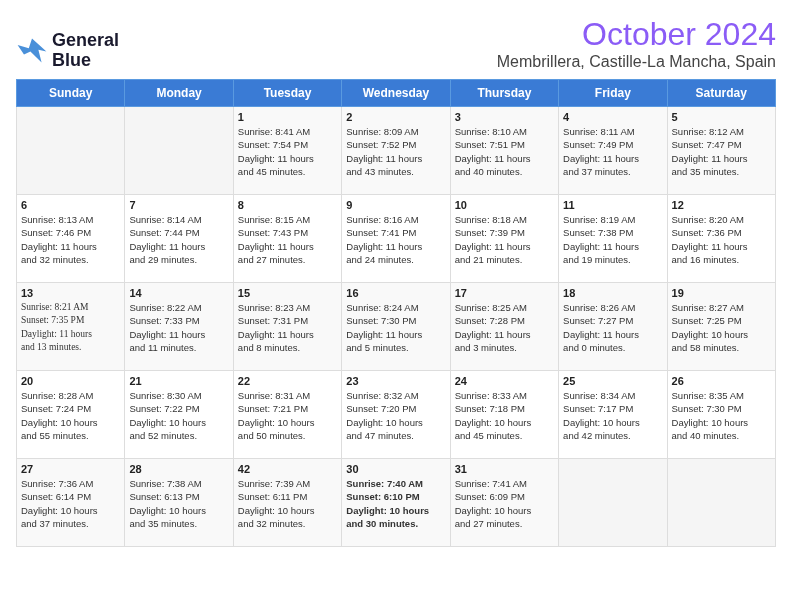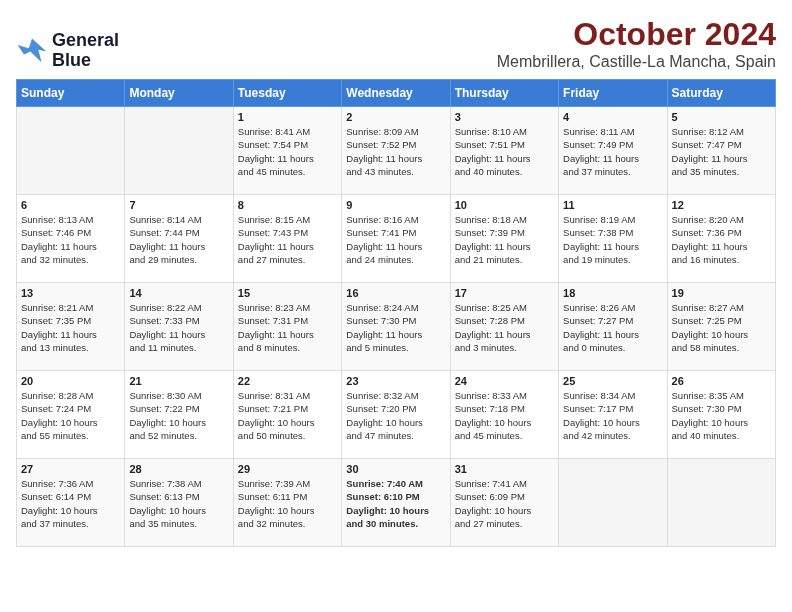--- a/index.html
+++ b/index.html
@@ -29,39 +29,39 @@
     }
     .logo-bird {
       width: 32px;
       height: 28px;
     }
     .title-block {
       text-align: right;
     }
     .month-title {
       font-size: 32px;
-      font-weight: bold;
-      color: #7f1d1d;
+      font-weight: normal;
+      color: #8b5cf6;
     }
     .location {
       font-size: 16px;
       color: #444;
     }
     table {
       width: 100%;
       border-collapse: collapse;
       table-layout: fixed;
     }
     thead tr th {
       background-color: #3a7bd5;
       color: #fff;
       font-size: 12px;
       font-weight: bold;
       padding: 6px 4px;
-      text-align: left;
+      text-align: center;
       border: 1px solid #5a9ae0;
     }
     tbody tr td {
       vertical-align: top;
       font-size: 10px;
       color: #333;
       padding: 4px;
       border: 1px solid #ddd;
       height: 88px;
       background: #fff;
@@ -202,21 +202,21 @@
           <div class="day-num">12</div>
           <div class="day-info" style="white-space: pre-line;">Sunrise: 8:20 AM
 Sunset: 7:36 PM
 Daylight: 11 hours
 and 16 minutes.</div>
         </td>
       </tr>
       <tr>
         <td>
           <div class="day-num">13</div>
-          <div class="day-info" style="white-space: pre-line;">Sunrise: 8:21 AM
+          <div class="day-info" style="white-space: pre-line; font-family: Liberation Serif, serif;">Sunrise: 8:21 AM
 Sunset: 7:35 PM
 Daylight: 11 hours
 and 13 minutes.</div>
         </td>
         <td>
           <div class="day-num">14</div>
           <div class="day-info" style="white-space: pre-line;">Sunrise: 8:22 AM
 Sunset: 7:33 PM
 Daylight: 11 hours
 and 11 minutes.</div>
@@ -317,21 +317,21 @@
 and 37 minutes.</div>
         </td>
         <td>
           <div class="day-num">28</div>
           <div class="day-info" style="white-space: pre-line;">Sunrise: 7:38 AM
 Sunset: 6:13 PM
 Daylight: 10 hours
 and 35 minutes.</div>
         </td>
         <td>
-          <div class="day-num">29</div>
+          <div class="day-num">42</div>
           <div class="day-info" style="white-space: pre-line;">Sunrise: 7:39 AM
 Sunset: 6:11 PM
 Daylight: 10 hours
 and 32 minutes.</div>
         </td>
         <td>
           <div class="day-num">30</div>
           <div class="day-info" style="white-space: pre-line; font-weight: bold;">Sunrise: 7:40 AM
 Sunset: 6:10 PM
 Daylight: 10 hours

